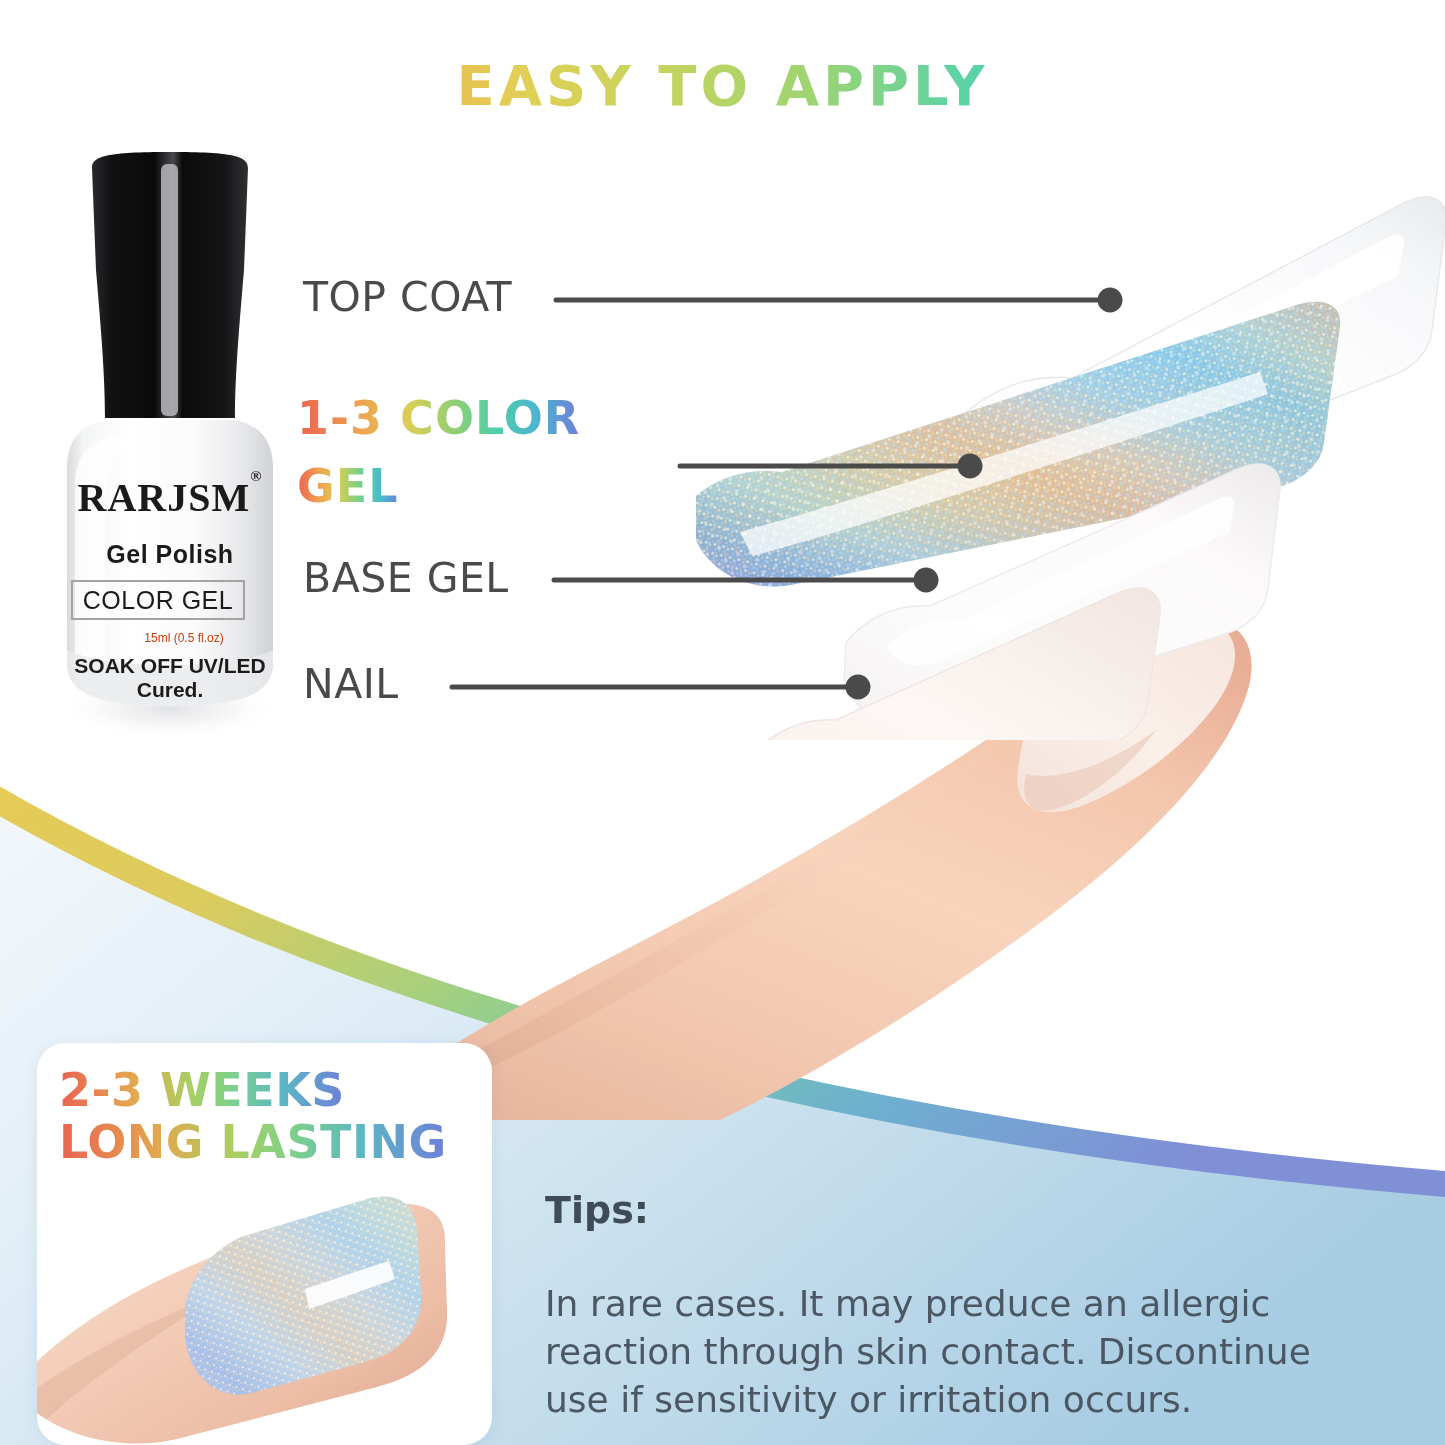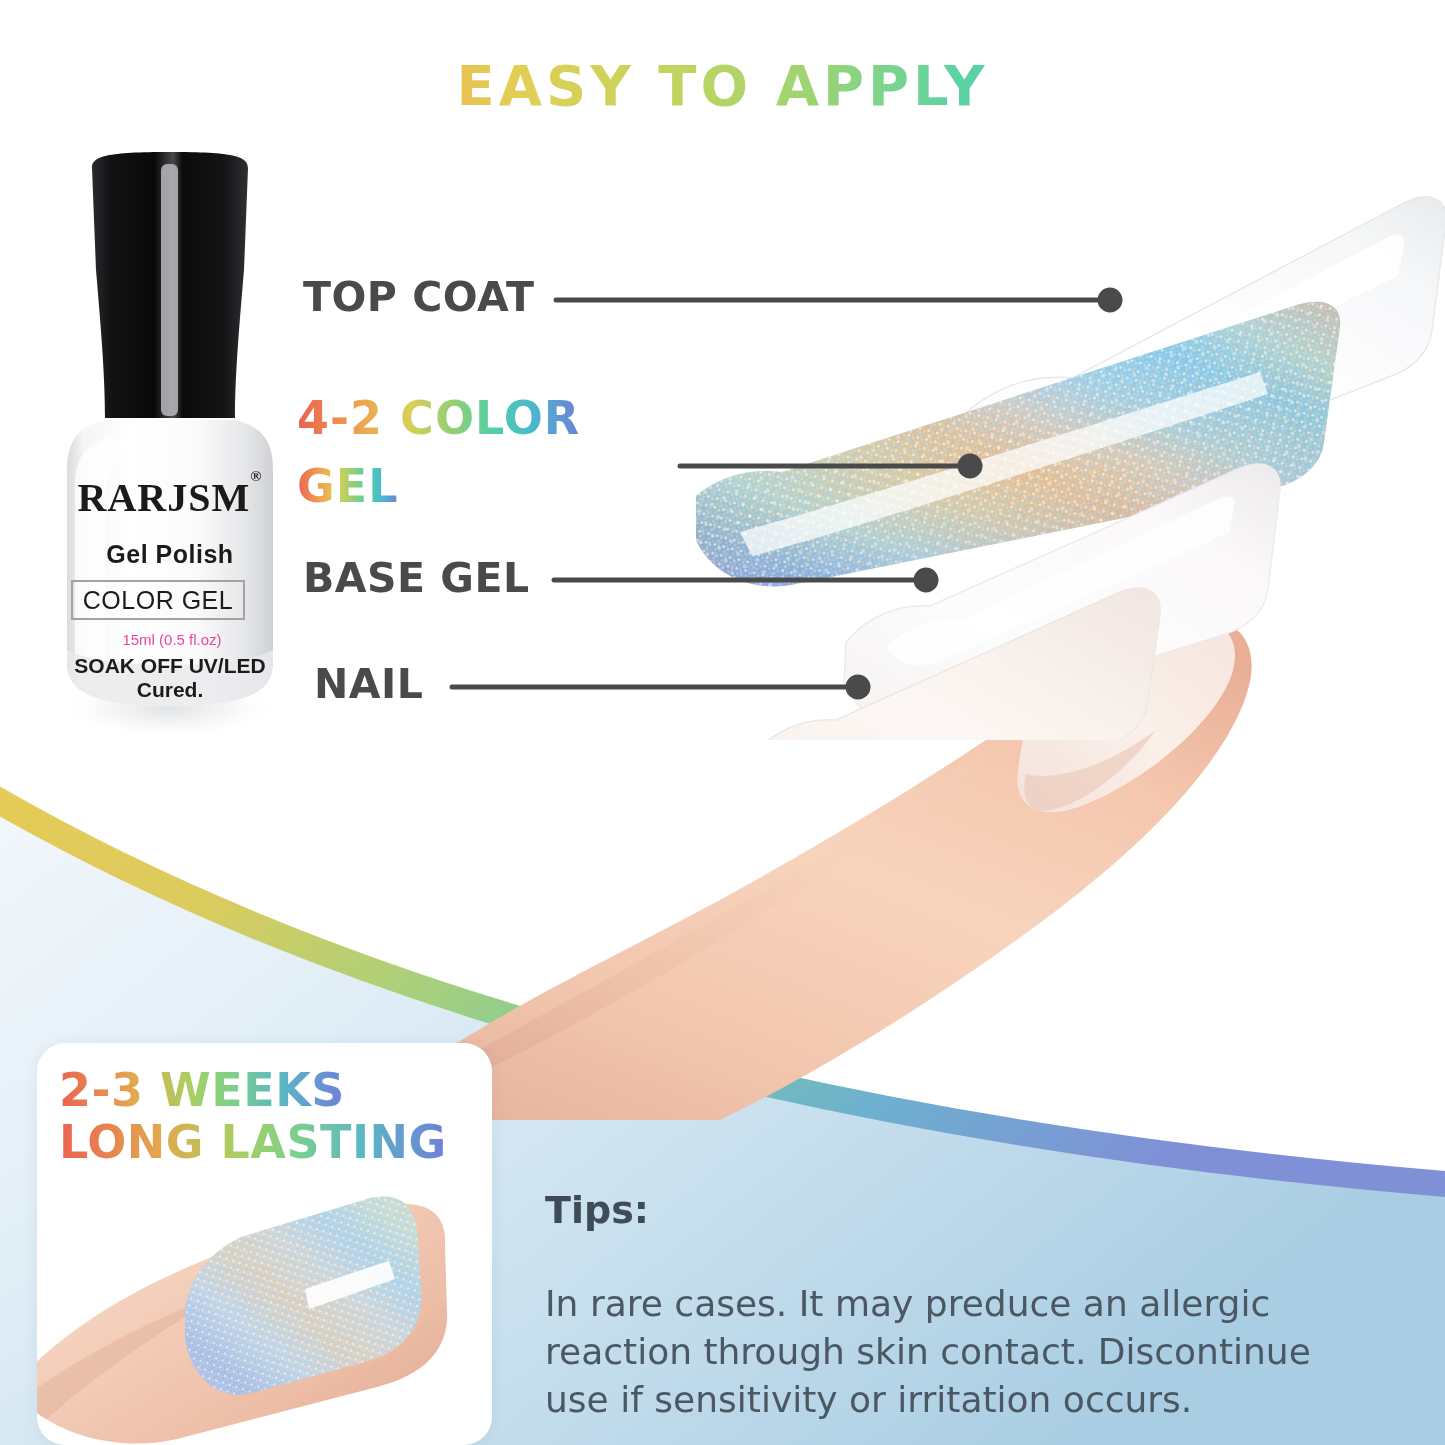--- a/index.html
+++ b/index.html
@@ -71,21 +71,21 @@
     position: absolute;
     left: 420px; top: 560px;
     width: 900px; height: 560px;
     z-index: 6;
   }
 
   
   .leader-label {
     position: absolute;
     font-size: 41px;
-    font-weight: 700;
+    font-weight: 400;
     color: #4a4a4a;
     font-family: "DejaVu Sans", sans-serif;
     letter-spacing: 0.5px;
     white-space: nowrap;
     line-height: 1.06;
     z-index: 25;
   }
   .leader-label.rainbow {
     font-weight: 800;
     font-size: 46px;
@@ -236,22 +236,22 @@
         <span>RARJSM</span><sup style="font-size:15px; top:-16px; position:relative;">®</sup>
       </div>
 
       <div style="position:absolute; left:0; top:390px; width:250px; text-align:center;
                   font-size:25px; font-weight:600; color:#1b1b1b; letter-spacing:0.5px;">Gel Polish</div>
 
       <div style="position:absolute; left:26px; top:430px; width:174px; height:40px;
                   border:2px solid #a3a3a3; display:flex; align-items:center; justify-content:center;
                   font-size:25px; font-weight:500; color:#1b1b1b; letter-spacing:0.5px;">COLOR GEL</div>
 
-      <div style="position:absolute; left:2px; top:481px; width:250px; text-align:center;
-                  font-size:15px; font-weight:500; color:#ec4899;">15ml (0.5 fl.oz)</div>
+      <div style="position:absolute; left:14px; top:481px; width:250px; text-align:center;
+                  font-size:12px; font-weight:500; color:#c2410c;">15ml (0.5 fl.oz)</div>
 
       <div style="position:absolute; left:0; top:504px; width:250px; text-align:center;
                   font-size:21px; font-weight:600; color:#1b1b1b;">SOAK OFF UV/LED Cured.</div>
     </div>
   </div>
 
   <svg class="finger-big" viewBox="0 0 900 560">
     <defs>
       <linearGradient id="skinGrad" x1="0.15" y1="1" x2="0.85" y2="0">
         <stop offset="0" stop-color="#e8b69f"></stop>
@@ -402,26 +402,26 @@
       <line x1="554" y1="580" x2="924" y2="580"></line>
       <circle cx="926" cy="580" r="10"></circle>
 
       <line x1="452" y1="687" x2="856" y2="687"></line>
       <circle cx="858" cy="687" r="10"></circle>
     </g>
   </svg>
 
   <div class="leader-label" style="left:303px; top:276px;">TOP COAT</div>
 
-  <div class="leader-label rainbow" style="left:297px; top:394px;">4-2 COLOR</div>
+  <div class="leader-label rainbow" style="left:297px; top:394px;">1-3 COLOR</div>
   <div class="leader-label rainbow" style="left:297px; top:462px;">GEL</div>
 
   <div class="leader-label" style="left:303px; top:557px;">BASE GEL</div>
 
-  <div class="leader-label" style="left:314px; top:663px;">NAIL</div>
+  <div class="leader-label" style="left:303px; top:663px;">NAIL</div>
 
   <div class="badge-card">
     <div class="badge-text" style="top:24px;">2-3 WEEKS</div>
     <div class="badge-text" style="top:76px;">LONG LASTING</div>
 
     <svg class="badge-photo" viewBox="0 0 455 264">
       <defs>
         <linearGradient id="bSkin" x1="0" y1="0.2" x2="0.9" y2="1">
           <stop offset="0" stop-color="#f7dccb"></stop>
           <stop offset="0.35" stop-color="#f3cdb8"></stop>

